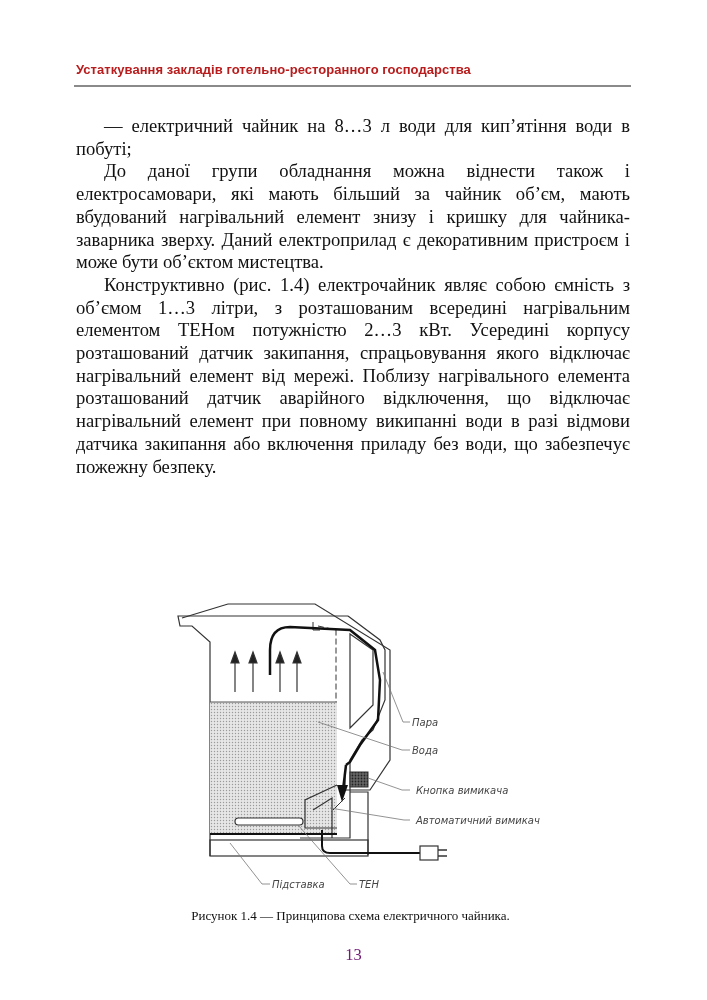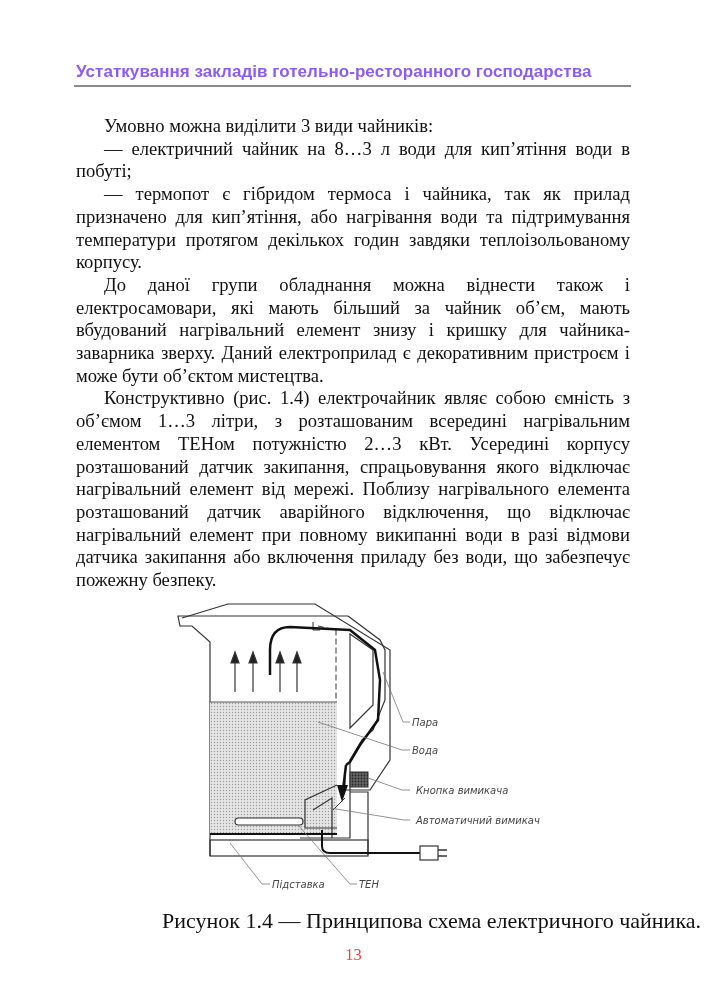--- a/index.html
+++ b/index.html
@@ -1,50 +1,48 @@
 <!DOCTYPE html>
 <html><head>
 <meta charset="utf-8">
 <style>
   html, body { margin:0; padding:0; background:#ffffff; }
   body { width:707px; height:1000px; position:relative; overflow:hidden; }
   .running-head {
     position:absolute; left:76px; top:62px; width:555px;
-    font-family:"Liberation Sans", sans-serif; font-weight:bold; font-size:17px;
-    color:#8b5cf6; letter-spacing:0.05px;
+    font-family:"Liberation Sans", sans-serif; font-weight:bold; font-size:13px;
+    color:#b91c1c; letter-spacing:0.05px;
   }
   .head-rule {
     position:absolute; left:74px; top:85px; width:557px; height:2px; background:#8a8a8a;
   }
   .body-text {
     position:absolute; left:76px; top:115px; width:554px;
     font-family:"Liberation Serif", serif; font-size:18.6px; line-height:22.7px; color:#111;
   }
   .body-text p { margin:0; text-align:justify; text-indent:28px; }
   .figure { position:absolute; left:170px; top:596px; width:380px; height:300px; }
   .caption {
-    position:absolute; left:0; width:701px; top:908px; text-align:right;
-    font-family:"Liberation Serif", serif; font-size:22px; color:#111;
+    position:absolute; left:0; width:701px; top:908px; text-align:center;
+    font-family:"Liberation Serif", serif; font-size:13px; color:#111;
   }
   .page-number {
     position:absolute; left:0; width:707px; top:945px; text-align:center;
-    font-family:"Liberation Serif", serif; font-size:16.5px; color:#ef4444;
+    font-family:"Liberation Serif", serif; font-size:16.5px; color:#701a75;
   }
   .lbl { font-family:"DejaVu Sans", sans-serif; font-style:italic; font-size:10px; fill:#444; }
 </style>
 </head>
 <body>
 
 <div class="running-head">Устаткування закладів готельно-ресторанного господарства</div>
 <div class="head-rule"></div>
 
 <div class="body-text">
-  <p>Умовно можна виділити 3 види чайників:</p>
   <p>— електричний чайник на 8…3 л води для кип’ятіння води в побуті;</p>
-  <p>— термопот є гібридом термоса і чайника, так як прилад призначено для кип’ятіння, або нагрівання води та підтримування температури протягом декількох годин завдяки теплоізольованому корпусу.</p>
   <p>До даної групи обладнання можна віднести також і електросамовари, які мають більший за чайник об’єм, мають вбудований нагрівальний елемент знизу і кришку для чайника-заварника зверху. Даний електроприлад є декоративним пристроєм і може бути об’єктом мистецтва.</p>
   <p>Конструктивно (рис. 1.4) електрочайник являє собою ємність з об’ємом 1…3 літри, з розташованим всередині нагрівальним елементом ТЕНом потужністю 2…3 кВт. Усередині корпусу розташований датчик закипання, спрацьовування якого відключає нагрівальний елемент від мережі. Поблизу нагрівального елемента розташований датчик аварійного відключення, що відключає нагрівальний елемент при повному википанні води в разі відмови датчика закипання або включення приладу без води, що забезпечує пожежну безпеку.</p>
 </div>
 
 <svg class="figure" viewBox="170 596 380 300" xmlns="http://www.w3.org/2000/svg">
   <defs>
     <pattern id="dots" width="3" height="3" patternUnits="userSpaceOnUse">
       <rect width="3" height="3" fill="#e6e6e6"></rect>
       <circle cx="1.5" cy="1.5" r="0.7" fill="#9a9a9a"></circle>
     </pattern>

